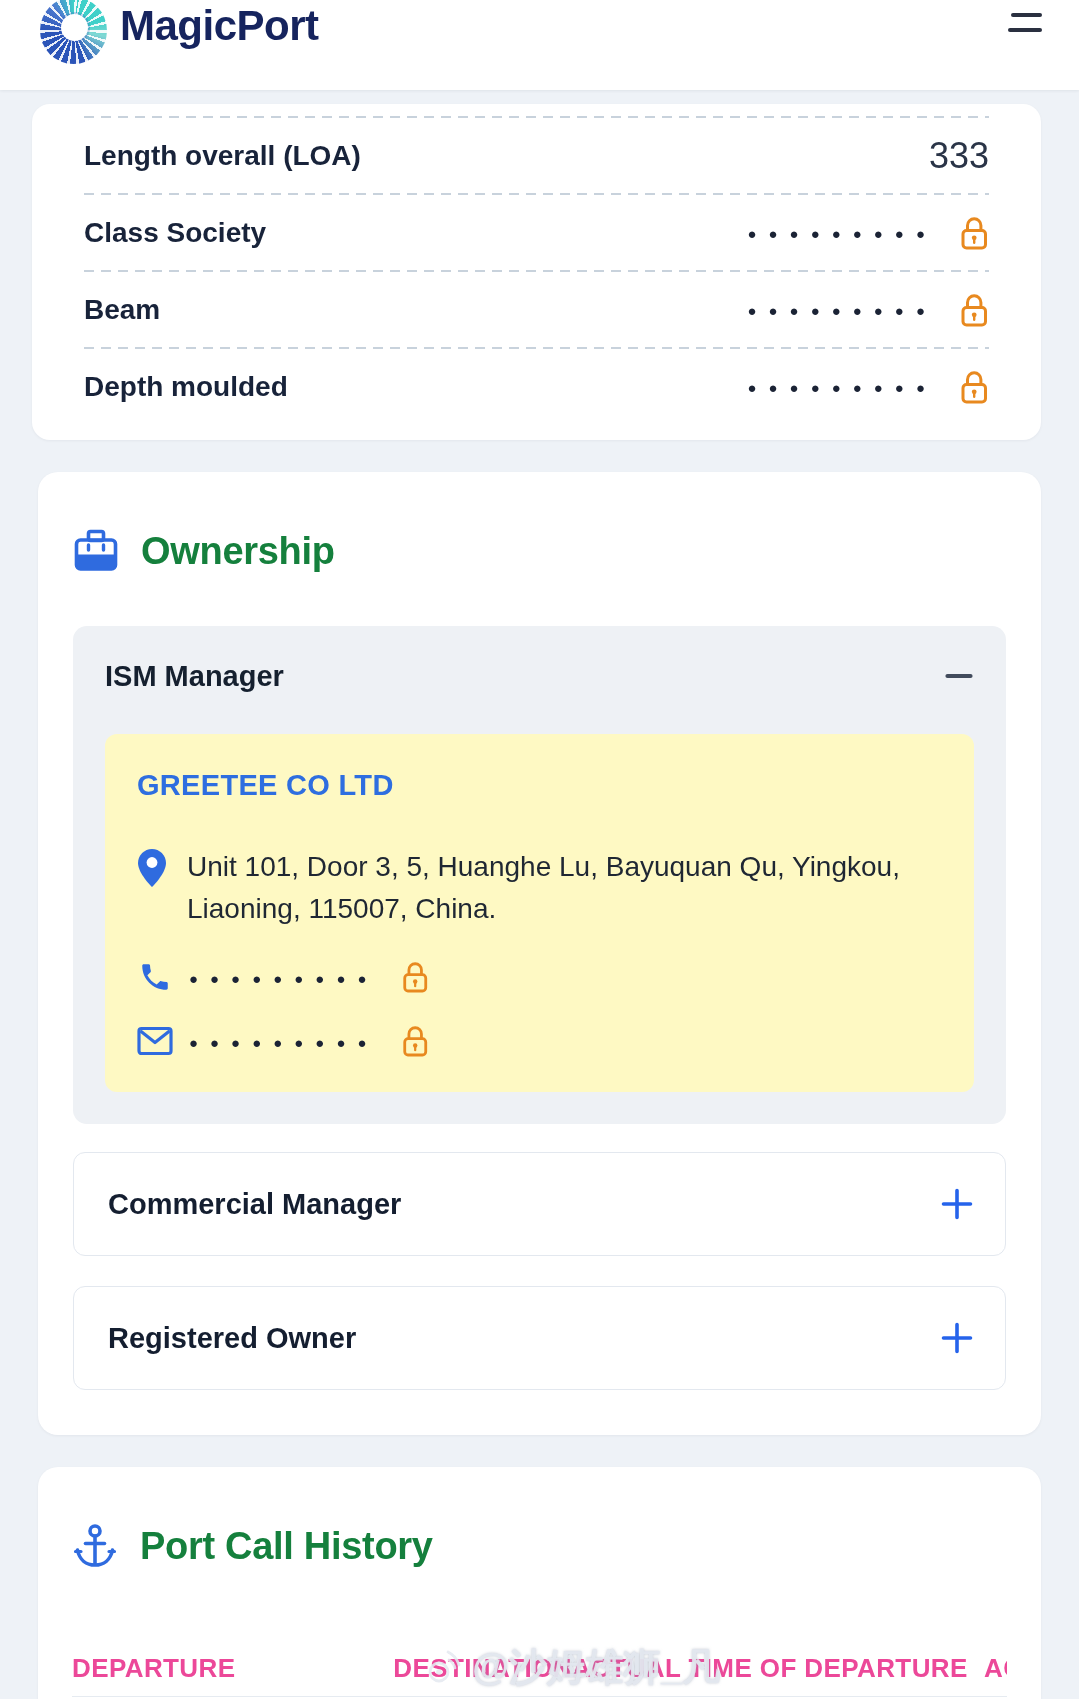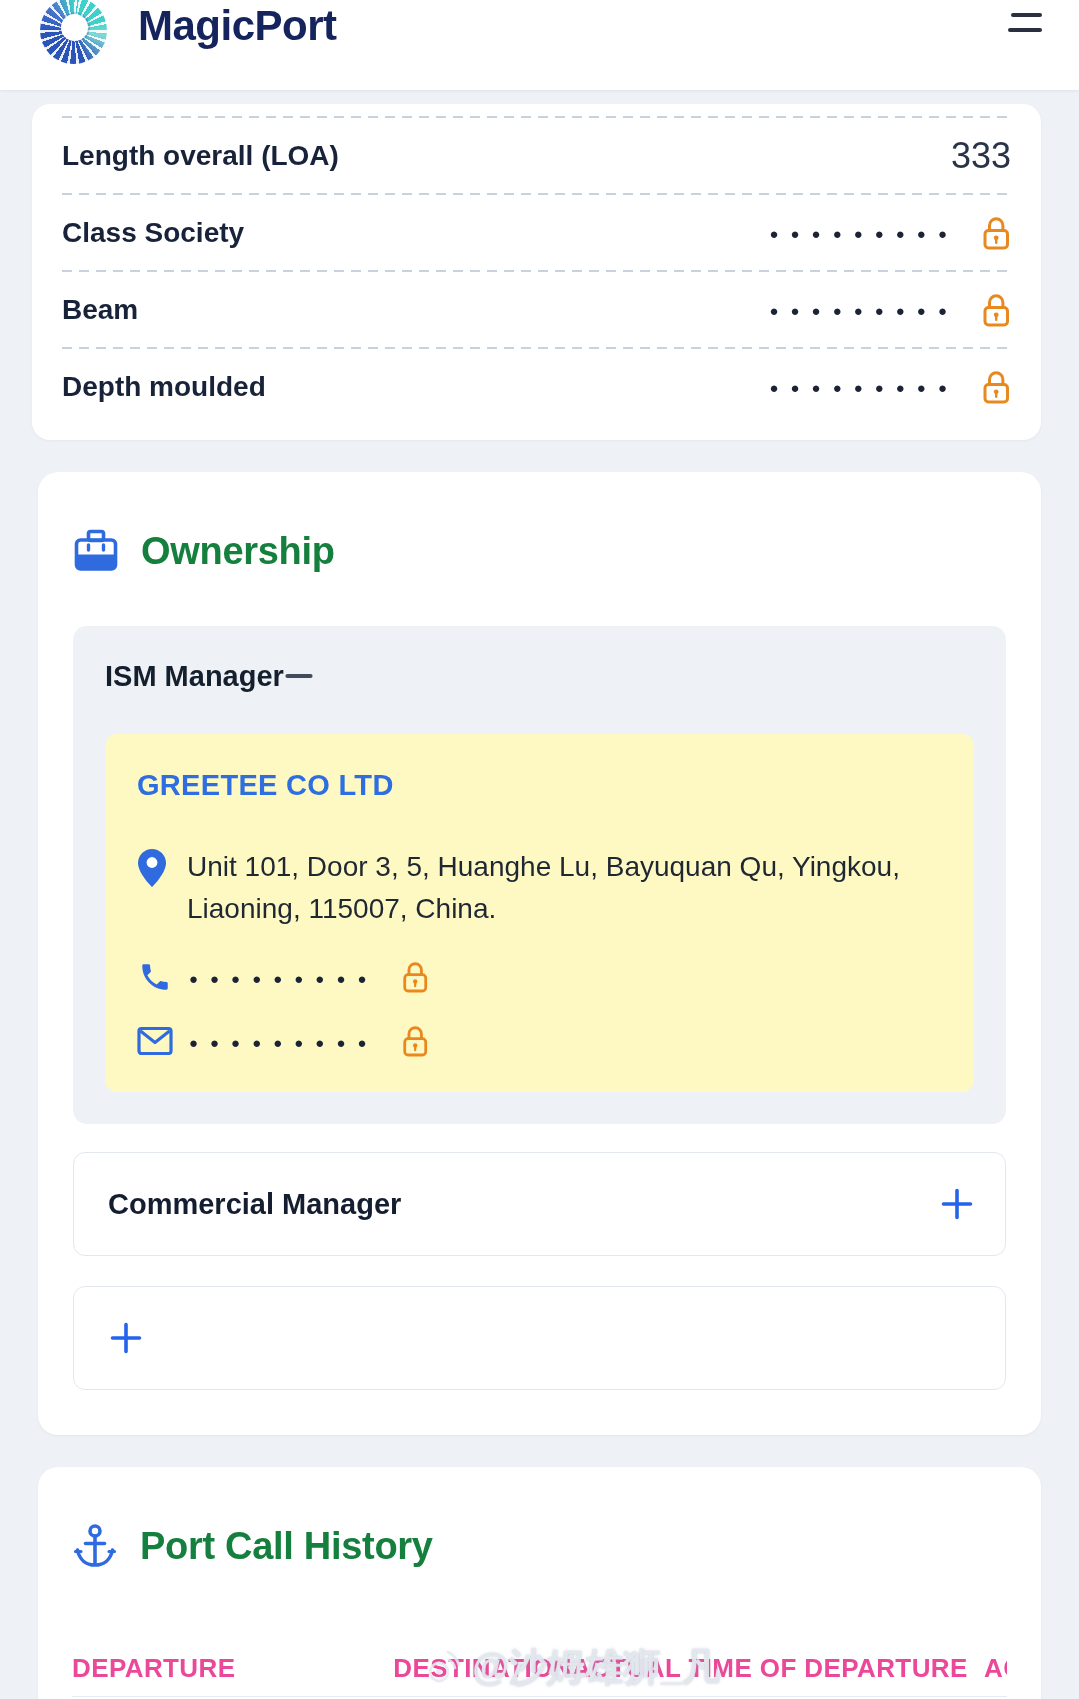--- a/index.html
+++ b/index.html
@@ -24,42 +24,42 @@
     background:
       repeating-conic-gradient(from 10deg, rgba(255,255,255,.9) 0deg 5deg, rgba(255,255,255,0) 5deg 16deg),
       conic-gradient(from 200deg, #2B54B8 0deg 70deg, #4D79CF 120deg, #3FD0C9 160deg 230deg, #7FD9D4 260deg, #2B54B8 320deg 360deg);
   }
   .logo-swirl::after {
     content:""; position:absolute; left:21px; top:17px;
     width:27px; height:27px; border-radius:50%; background:#fff;
     box-shadow:0 0 0 2px rgba(43,84,184,.25);
   }
   .brand {
-    position:absolute; left:138px; top:2px;
+    position:absolute; left:120px; top:2px;
     font-size:42px; font-weight:800; letter-spacing:-0.5px;
     color:#16245E;
   }
   .menu-btn { position:absolute; right:37px; top:13px; width:34px; height:26px; cursor:pointer; }
   .menu-btn .bar { height:4px; background:#2A3040; border-radius:2px; }
   .menu-btn .bar.b1 { width:31px; margin-left:3px; }
   .menu-btn .bar.b2 { width:34px; margin-top:11px; }
 
   
   .card {
     background:#fff; border-radius:18px;
     margin:0 38px;
     box-shadow:0 1px 3px rgba(16,24,40,.05);
   }
   .dash {
     height:2px;
     background:repeating-linear-gradient(90deg,#C8D2DC 0 10px,transparent 10px 17px);
   }
 
   
-  .particulars { margin-top:14px; padding:12px 30px 16px;margin-left:32px; }
+  .particulars { margin-top:14px; padding:12px 52px 16px;margin-left:32px; }
   .prow {
     height:75px; display:flex; align-items:center; justify-content:space-between;
   }
   .plabel { font-size:28px; font-weight:bold; color:#18233A; }
   .pvalue { font-size:36px; color:#2A3447; }
   .masked-wrap { display:flex; align-items:center; }
   .mask-dots {
     font-size:15px; letter-spacing:12px; color:#1B2335; line-height:1;
     transform:translateY(1px);
   }
@@ -67,21 +67,21 @@
 
   
   .ownership { margin-top:32px; padding:56px 35px 45px; border-radius:20px; }
   .sec-head { display:flex; align-items:center; gap:22px; height:46px; }
   .sec-title { font-size:38px; font-weight:bold; color:#15803d; letter-spacing:-0.3px; }
 
   .ism-panel {
     margin-top:52px; background:#EEF1F5; border-radius:14px;
     padding:30px 32px 32px;
   }
-  .ism-head { display:flex; align-items:center; justify-content:flex-start; height:40px; cursor:pointer; }
+  .ism-head { display:flex; align-items:center; justify-content:space-between; height:40px; cursor:pointer; }
   .ism-title { font-size:29px; font-weight:bold; color:#15202F; }
   .collapse-btn { display:inline-flex; cursor:pointer; }
 
   .company-card {
     margin-top:38px; background:#fef9c3; border-radius:12px;
     padding:34px 32px 30px;
   }
   .company-name { font-size:29px; font-weight:bold; color:#2E6EE0; letter-spacing:.3px; line-height:34px; cursor:pointer; }
   .addr-row { margin-top:44px; display:flex; gap:20px; }
   .addr-ico { flex:none; margin-top:2px; }
@@ -271,20 +271,21 @@
     <div class="fold-card">
       <span class="fold-label">Commercial Manager</span>
       <span style="display:inline-flex;">
         <svg width="36" height="36" viewBox="0 0 36 36">
             <path d="M18 4.5 V31.5 M4.5 18 H31.5" stroke="#2563EB" stroke-width="3.6" stroke-linecap="round"></path>
           </svg>
       </span>
     </div>
 
     <div class="fold-card second">
+      <span class="fold-label">Registered Owner</span>
       <span style="display:inline-flex;">
         <svg width="36" height="36" viewBox="0 0 36 36">
             <path d="M18 4.5 V31.5 M4.5 18 H31.5" stroke="#2563EB" stroke-width="3.6" stroke-linecap="round"></path>
           </svg>
       </span>
     </div>
   </div>
 
   <div class="card portcalls">
     <div class="sec-head">

